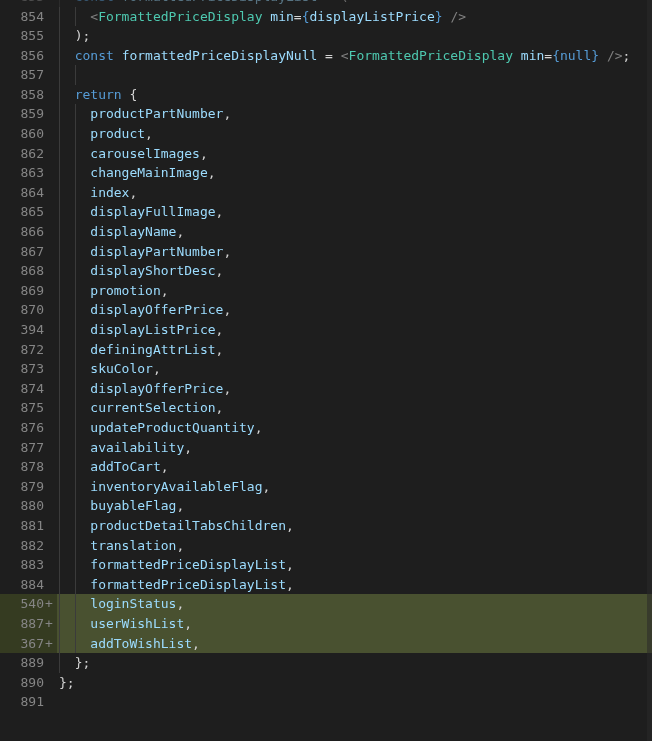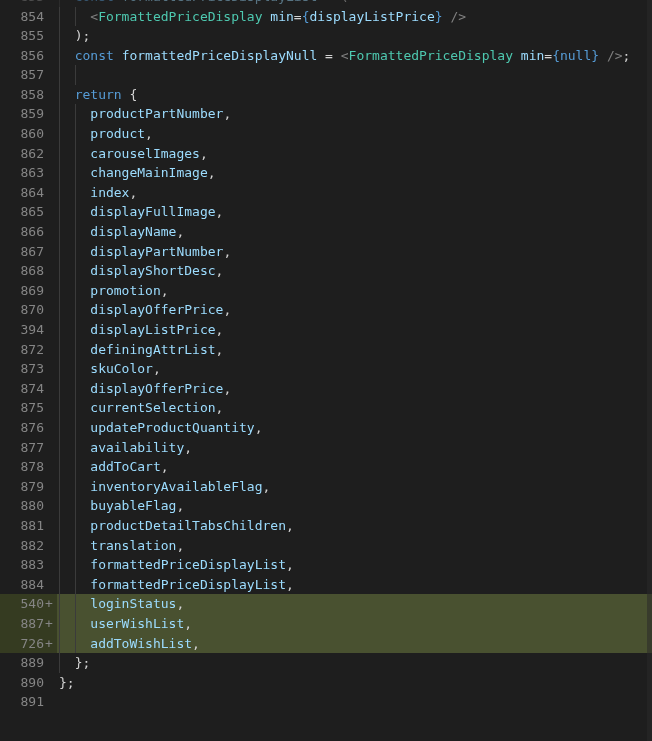--- a/index.html
+++ b/index.html
@@ -112,19 +112,19 @@
       <div class="code-line"><div class="gutter"><span class="num">877</span><span class="plus"></span></div><div class="code"><div class="guide" style="left: 2px;"></div><div class="guide" style="left: 17.6px;"></div><span class="tk-op">    </span><span class="tk-id">availability</span><span class="tk-op">,</span></div></div>
       <div class="code-line"><div class="gutter"><span class="num">878</span><span class="plus"></span></div><div class="code"><div class="guide" style="left: 2px;"></div><div class="guide" style="left: 17.6px;"></div><span class="tk-op">    </span><span class="tk-id">addToCart</span><span class="tk-op">,</span></div></div>
       <div class="code-line"><div class="gutter"><span class="num">879</span><span class="plus"></span></div><div class="code"><div class="guide" style="left: 2px;"></div><div class="guide" style="left: 17.6px;"></div><span class="tk-op">    </span><span class="tk-id">inventoryAvailableFlag</span><span class="tk-op">,</span></div></div>
       <div class="code-line"><div class="gutter"><span class="num">880</span><span class="plus"></span></div><div class="code"><div class="guide" style="left: 2px;"></div><div class="guide" style="left: 17.6px;"></div><span class="tk-op">    </span><span class="tk-id">buyableFlag</span><span class="tk-op">,</span></div></div>
       <div class="code-line"><div class="gutter"><span class="num">881</span><span class="plus"></span></div><div class="code"><div class="guide" style="left: 2px;"></div><div class="guide" style="left: 17.6px;"></div><span class="tk-op">    </span><span class="tk-id">productDetailTabsChildren</span><span class="tk-op">,</span></div></div>
       <div class="code-line"><div class="gutter"><span class="num">882</span><span class="plus"></span></div><div class="code"><div class="guide" style="left: 2px;"></div><div class="guide" style="left: 17.6px;"></div><span class="tk-op">    </span><span class="tk-id">translation</span><span class="tk-op">,</span></div></div>
       <div class="code-line"><div class="gutter"><span class="num">883</span><span class="plus"></span></div><div class="code"><div class="guide" style="left: 2px;"></div><div class="guide" style="left: 17.6px;"></div><span class="tk-op">    </span><span class="tk-id">formattedPriceDisplayList</span><span class="tk-op">,</span></div></div>
       <div class="code-line"><div class="gutter"><span class="num">884</span><span class="plus"></span></div><div class="code"><div class="guide" style="left: 2px;"></div><div class="guide" style="left: 17.6px;"></div><span class="tk-op">    </span><span class="tk-id">formattedPriceDisplayList</span><span class="tk-op">,</span></div></div>
       <div class="code-line added"><div class="gutter"><span class="num">540</span><span class="plus">+</span></div><div class="code"><div class="guide" style="left: 2px;"></div><div class="guide" style="left: 17.6px;"></div><span class="tk-op">    </span><span class="tk-id">loginStatus</span><span class="tk-op">,</span></div></div>
       <div class="code-line added"><div class="gutter"><span class="num">887</span><span class="plus">+</span></div><div class="code"><div class="guide" style="left: 2px;"></div><div class="guide" style="left: 17.6px;"></div><span class="tk-op">    </span><span class="tk-id">userWishList</span><span class="tk-op">,</span></div></div>
-      <div class="code-line added"><div class="gutter"><span class="num">726</span><span class="plus">+</span></div><div class="code"><div class="guide" style="left: 2px;"></div><div class="guide" style="left: 17.6px;"></div><span class="tk-op">    </span><span class="tk-id">addToWishList</span><span class="tk-op">,</span></div></div>
+      <div class="code-line added"><div class="gutter"><span class="num">367</span><span class="plus">+</span></div><div class="code"><div class="guide" style="left: 2px;"></div><div class="guide" style="left: 17.6px;"></div><span class="tk-op">    </span><span class="tk-id">addToWishList</span><span class="tk-op">,</span></div></div>
       <div class="code-line"><div class="gutter"><span class="num">889</span><span class="plus"></span></div><div class="code"><div class="guide" style="left: 2px;"></div><span class="tk-op">  };</span></div></div>
       <div class="code-line"><div class="gutter"><span class="num">890</span><span class="plus"></span></div><div class="code"><span class="tk-op">};</span></div></div>
       <div class="code-line"><div class="gutter"><span class="num">891</span><span class="plus"></span></div><div class="code"></div></div>
     </div>
   <div class="scroll-strip"></div>
 </div>
 
 </body></html>

